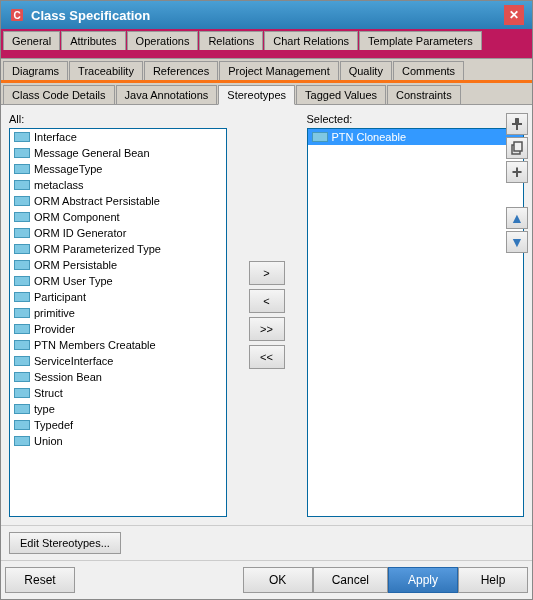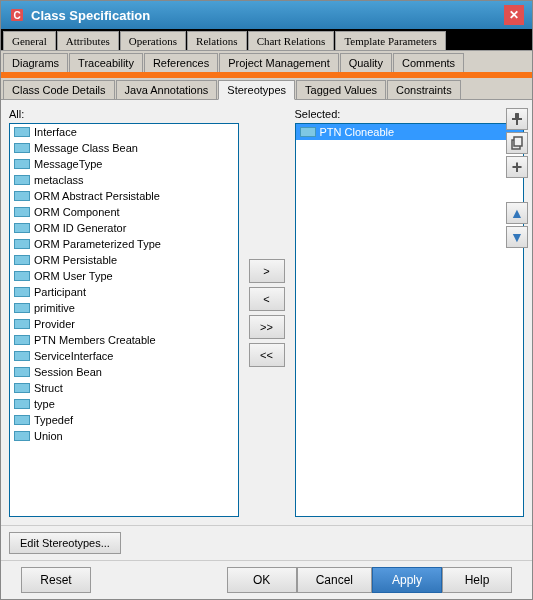--- a/index.html
+++ b/index.html
@@ -52,59 +52,58 @@
       height: 20px;
       cursor: pointer;
       display: flex;
       align-items: center;
       justify-content: center;
       font-size: 12px;
       font-weight: bold;
     }
     .tabs-row {
       display: flex;
-      background: #000000;
+      background: #be185d;
       border-bottom: 1px solid #999;
-      padding: 2px 2px 0 2px;
+      padding: 2px 2px 8px 2px;
       flex-wrap: wrap;
-      font-family: Liberation Serif, serif;
     }
     .tab {
       padding: 3px 8px;
       background: #d4d0c8;
       border: 1px solid #999;
       border-bottom: none;
       cursor: pointer;
       font-size: 11px;
       margin-right: 1px;
       color: #000;
     }
     .tab.active {
       background: #f0f0f0;
       border-bottom: 1px solid #f0f0f0;
       margin-bottom: -1px;
       font-weight: 500;
     }
     .tabs-row-2 {
       display: flex;
       background: #d4d0c8;
-      border-bottom: 6px solid #f97316;
+      border-bottom: 3px solid #f97316;
       padding: 2px 20px 0 2px;
     }
     .tabs-row-3 {
       display: flex;
       background: #d4d0c8;
       border-bottom: 1px solid #999;
       padding: 2px 2px 0 2px;
     }
     .content-area {
       flex: 1;
       display: flex;
       padding: 8px;
-      gap: 4px;
+      gap: 16px;
       position: relative;
     }
     .left-panel {
       display: flex;
       flex-direction: column;
       flex: 1;
     }
     .panel-label {
       font-size: 11px;
       margin-bottom: 3px;
@@ -211,21 +210,21 @@
       padding: 4px 10px;
       background: linear-gradient(to bottom, #f5f5f5, #ddd);
       border: 1px solid #999;
       cursor: pointer;
       font-size: 11px;
     }
     .footer {
       display: flex;
       justify-content: space-between;
       align-items: center;
-      padding: 6px 20px;
+      padding: 6px 4px;
       border-top: 1px solid #ccc;
       background: #f0f0f0;
     }
     .footer-btn {
       padding: 5px 18px;
       background: linear-gradient(to bottom, #f5f5f5, #ddd);
       border: 1px solid #999;
       cursor: pointer;
       font-size: 12px;
       min-width: 70px;
@@ -289,21 +288,21 @@
     <div class="left-panel">
       <div class="panel-label">All:</div>
       <div class="list-wrapper">
         <div class="list-box">
           <div class="list-item">
             <div class="item-icon stereotype-icon stereotype-icon-blue"></div>
             <span>Interface</span>
           </div>
           <div class="list-item">
             <div class="item-icon stereotype-icon stereotype-icon-blue"></div>
-            <span>Message Class Bean</span>
+            <span>Message General Bean</span>
           </div>
           <div class="list-item">
             <div class="item-icon stereotype-icon stereotype-icon-blue"></div>
             <span>MessageType</span>
           </div>
           <div class="list-item">
             <div class="item-icon stereotype-icon stereotype-icon-blue"></div>
             <span>metaclass</span>
           </div>
           <div class="list-item">

